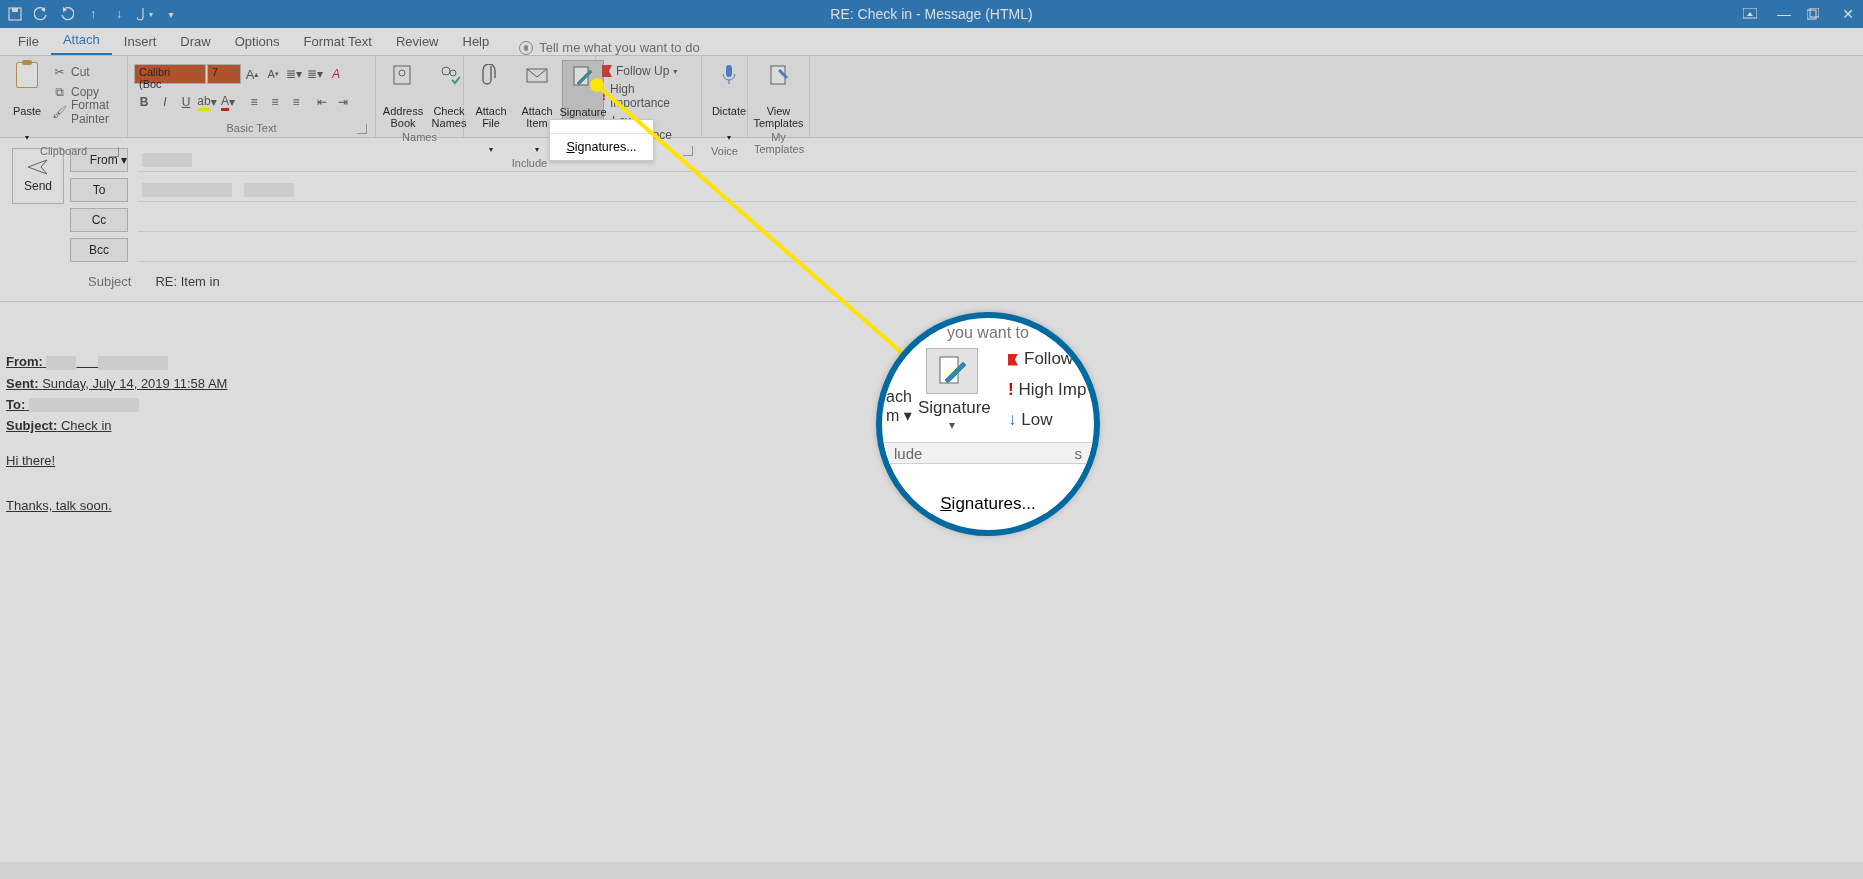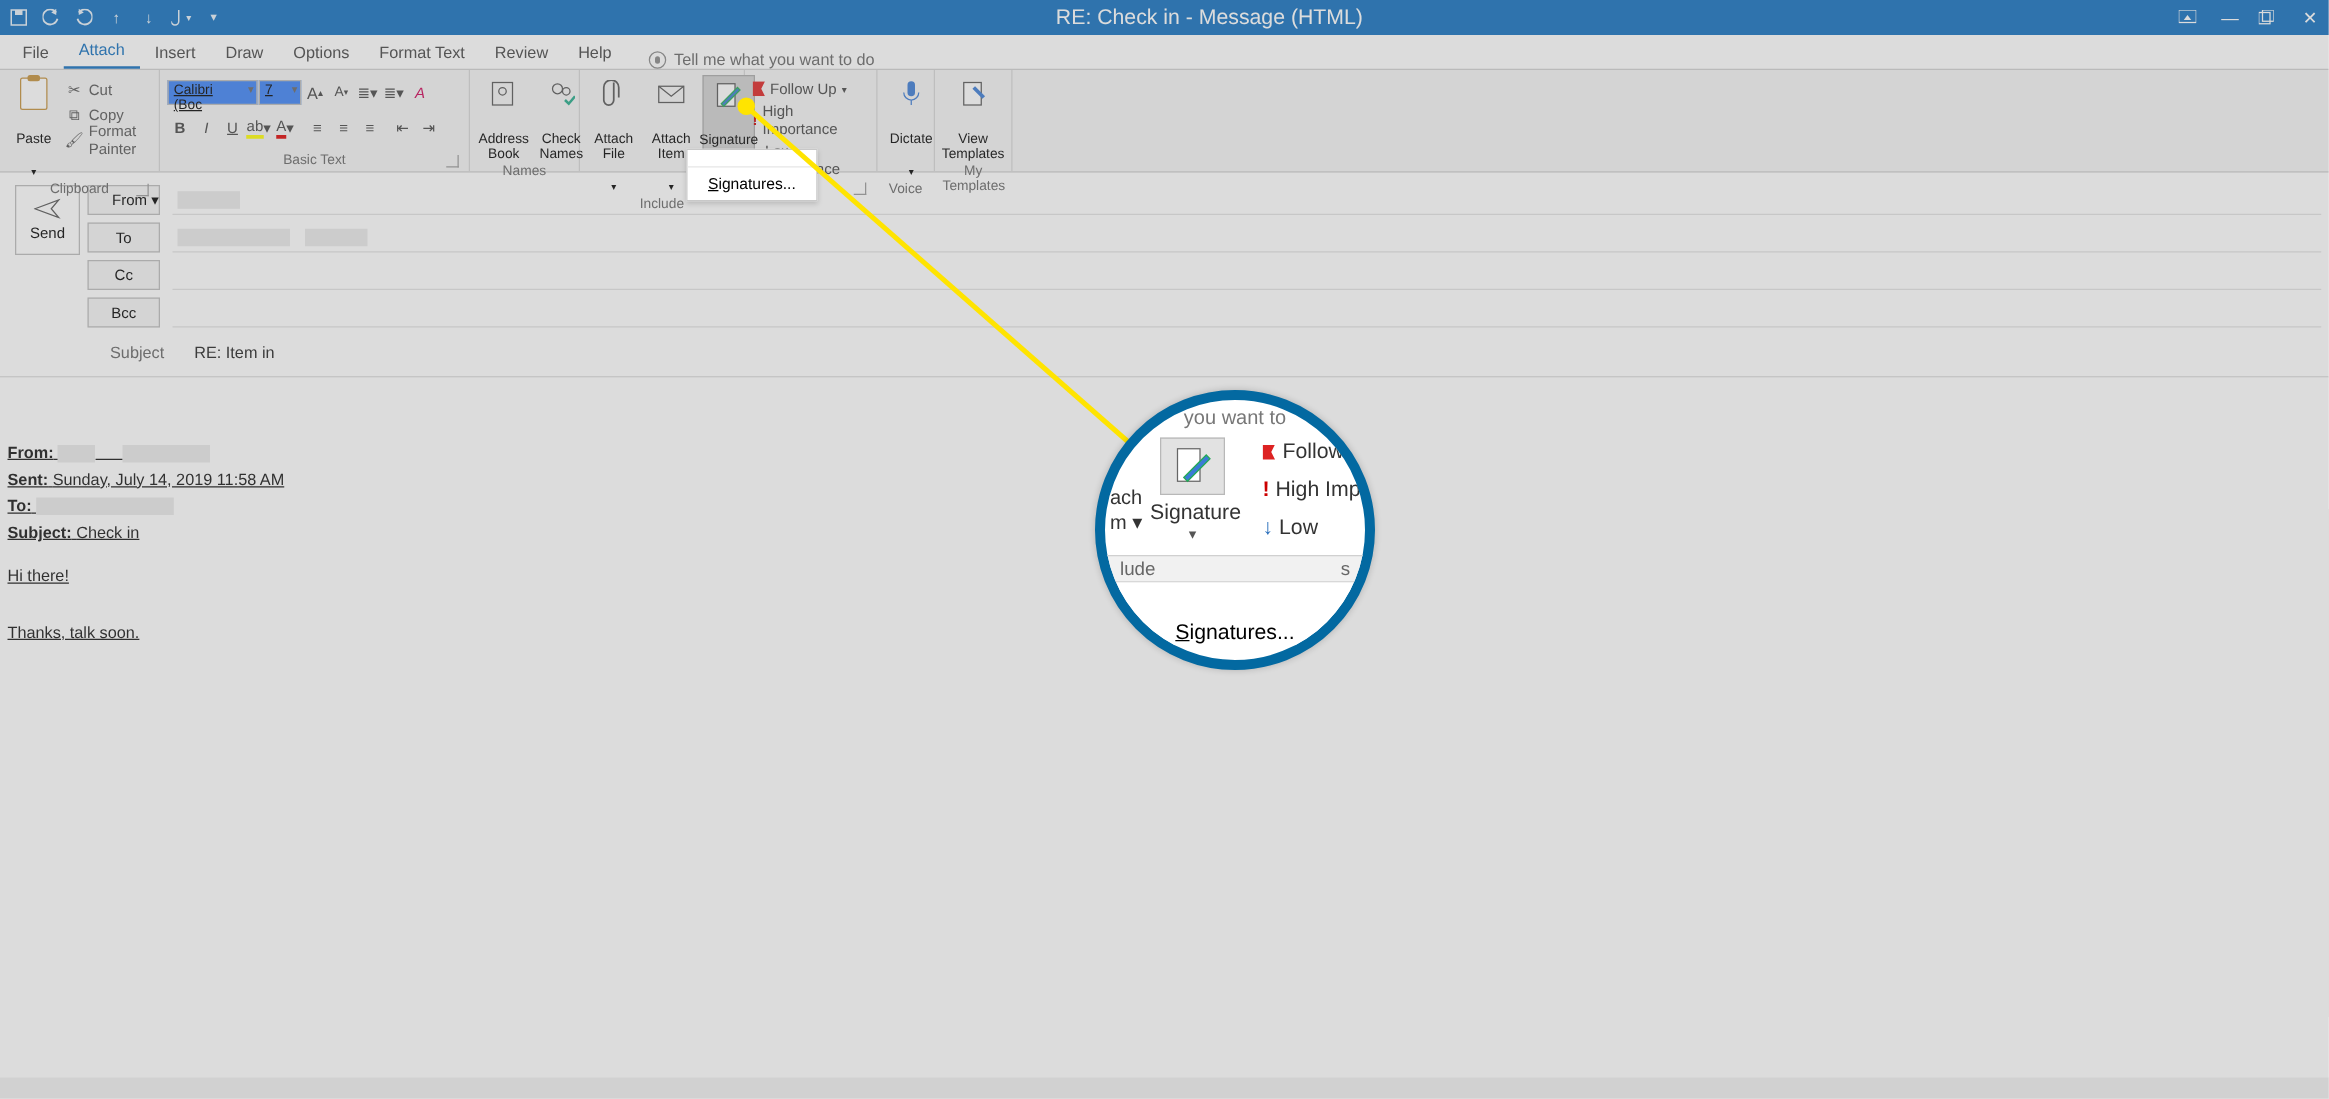--- a/index.html
+++ b/index.html
@@ -4,21 +4,21 @@
 <style>
 * { margin: 0; padding: 0; box-sizing: border-box; font-family: 'Segoe UI', Tahoma, sans-serif; }
 body { background: #f0f0f0; width: 1863px; height: 879px; position: relative; overflow: hidden; }
 
 .dim { position: absolute; left:0; top:0; right:0; bottom:0; background: rgba(130,130,130,0.28); pointer-events:none; z-index: 40; }
 
 
 .titlebar { height: 28px; background: #106ebe; display: flex; align-items:center; color:#fff; font-size:12px; position:relative; }
 .qat { display:flex; gap:8px; padding-left:6px; align-items:center; }
 .qat-btn { width:18px; height:18px; display:flex; align-items:center; justify-content:center; opacity:0.9; }
-.title-center { position:absolute; left:50%; transform:translateX(-50%); font-size:17px;margin-left:36px; }
+.title-center { position:absolute; left:50%; transform:translateX(-50%); font-size:14px; }
 .winctl { position:absolute; right:6px; display:flex; gap:14px; align-items:center; }
 .winctl span { width:18px; text-align:center; font-size:14px; }
 
 
 .tabs { height: 28px; background:#fff; border-bottom:1px solid #d0d0d0; display:flex; align-items:flex-end; font-size:13px; padding-left:6px; gap:0; }
 .tab { padding: 4px 12px 6px; color:#444; cursor:pointer; }
 .tab.active { color:#106ebe; border-bottom:2px solid #106ebe; font-weight:500; }
 .tellme { display:flex; align-items:center; gap:6px; color:#666; margin-left:18px; font-size:13px; }
 .tellme .bulb { width:14px; height:14px; border:1px solid #888; border-radius:50%; position:relative;}
 .tellme .bulb::after{content:"";position:absolute;width:4px;height:6px;background:#888;left:4px;top:3px;border-radius:2px;}
@@ -28,21 +28,21 @@
 .group { border-right:1px solid #d6d6d6; padding: 4px 6px 0; display:flex; flex-direction:column; justify-content:space-between; position:relative; }
 .group-body { display:flex; align-items:flex-start; gap:4px; flex:1; }
 .group-label { text-align:center; color:#666; font-size:11px; padding-bottom:3px; position:relative; }
 .group-label .launcher { position:absolute; right:2px; bottom:3px; width:10px; height:10px; border:1px solid #999; border-left:none; border-top:none; }
 .bigbtn { display:flex; flex-direction:column; align-items:center; gap:17px; padding:2px 4px; min-width:42px; text-align:center; line-height:1.1; }
 .bigbtn .ico { width:26px; height:26px; display:flex; align-items:center; justify-content:center; }
 .paste-ico { width:22px; height:26px; background:#fff; border:1px solid #c4903a; border-radius:2px; position:relative; }
 .paste-ico::before{content:"";position:absolute;top:-3px;left:5px;width:10px;height:5px;background:#c4903a;border-radius:2px;}
 .mini-row { display:flex; align-items:center; gap:4px; font-size:12px; color:#555; height:20px; }
 .mini-row .mi{ width:15px; height:14px; display:inline-flex; align-items:center; justify-content:center; }
-.sel { height:20px; border:1px solid #bbb; background:#3b82f6; font-size:11px; padding:1px 12px 1px 4px; position:relative;text-decoration:underline; }
+.sel { height:20px; border:1px solid #bbb; background:#c2410c; font-size:11px; padding:1px 12px 1px 4px; position:relative; }
 .sel::after{content:"▾"; position:absolute; right:2px; top:1px; font-size:9px; color:#666;}
 .tinybtn { width:20px; height:20px; display:flex; align-items:center; justify-content:center; color:#444; font-size:12px;}
 .row { display:flex; gap:1px; margin-top:2px; }
 .inclbtn.active{ background:#d0d0d0; border:1px solid #aaa; }
 .tagline { display:flex; align-items:center; gap:4px; font-size:12px; color:#444; padding:2px 0; }
 .flag{width:10px;height:12px;background:#d22; clip-path:polygon(0 0,100% 0,70% 50%,100% 100%,0 100%);}
 .excl{color:#c00;font-weight:bold;}
 .downarr{color:#2a6fbb;}
 svg{display:block}
 
@@ -69,21 +69,21 @@
 .spacer{height:20px;}
 
 
 .sig-drop { position:absolute; width:105px; background:#fff; border:1px solid #c8c8c8; box-shadow:0 2px 4px rgba(0,0,0,0.15); z-index:50; }
 .sig-drop .blank{height:14px;border-bottom:1px solid #e6e6e6;}
 .sig-drop .item{ padding:6px 10px; font-size:12.5px; text-align:center; }
 
 
 .hl-dot{ position:absolute; width:14px; height:14px; background:#ffe400; border-radius:50%; z-index:60; }
 .hl-line{ position:absolute; z-index:55; }
-.hl-big{ position:absolute; width:224px; height:224px; border-radius:50%; border:8px solid #0369a1; overflow:hidden; background:#fff; box-shadow:0 0 6px rgba(0,0,0,0.2); z-index:60; }
+.hl-big{ position:absolute; width:224px; height:224px; border-radius:50%; border:6px solid #0369a1; overflow:hidden; background:#fff; box-shadow:0 0 6px rgba(0,0,0,0.2); z-index:60; }
 .big-text{ font-size:17px; color:#333; }
 
 
 .z-top{ position:absolute; top:6px; width:100%; text-align:center; color:#777; font-size:16px;}
 .z-ach{position:absolute;left:4px;top:70px;text-align:center;font-size:16px;color:#333;}
 .z-sig{position:absolute;left:36px;top:30px;width:68px;text-align:center;}
 .z-sig .box{width:52px;height:46px;margin:0 auto 4px;background:#e2e2e2;border:1px solid #b8b8b8;display:flex;align-items:center;justify-content:center;}
 .z-fol{position:absolute;left:126px;top:26px;font-size:17px;color:#333;line-height:1.8;}
 .z-fol .flag{display:inline-block;vertical-align:middle;margin-right:6px;}
 .z-bottom{position:absolute;left:0;right:0;top:124px;}

